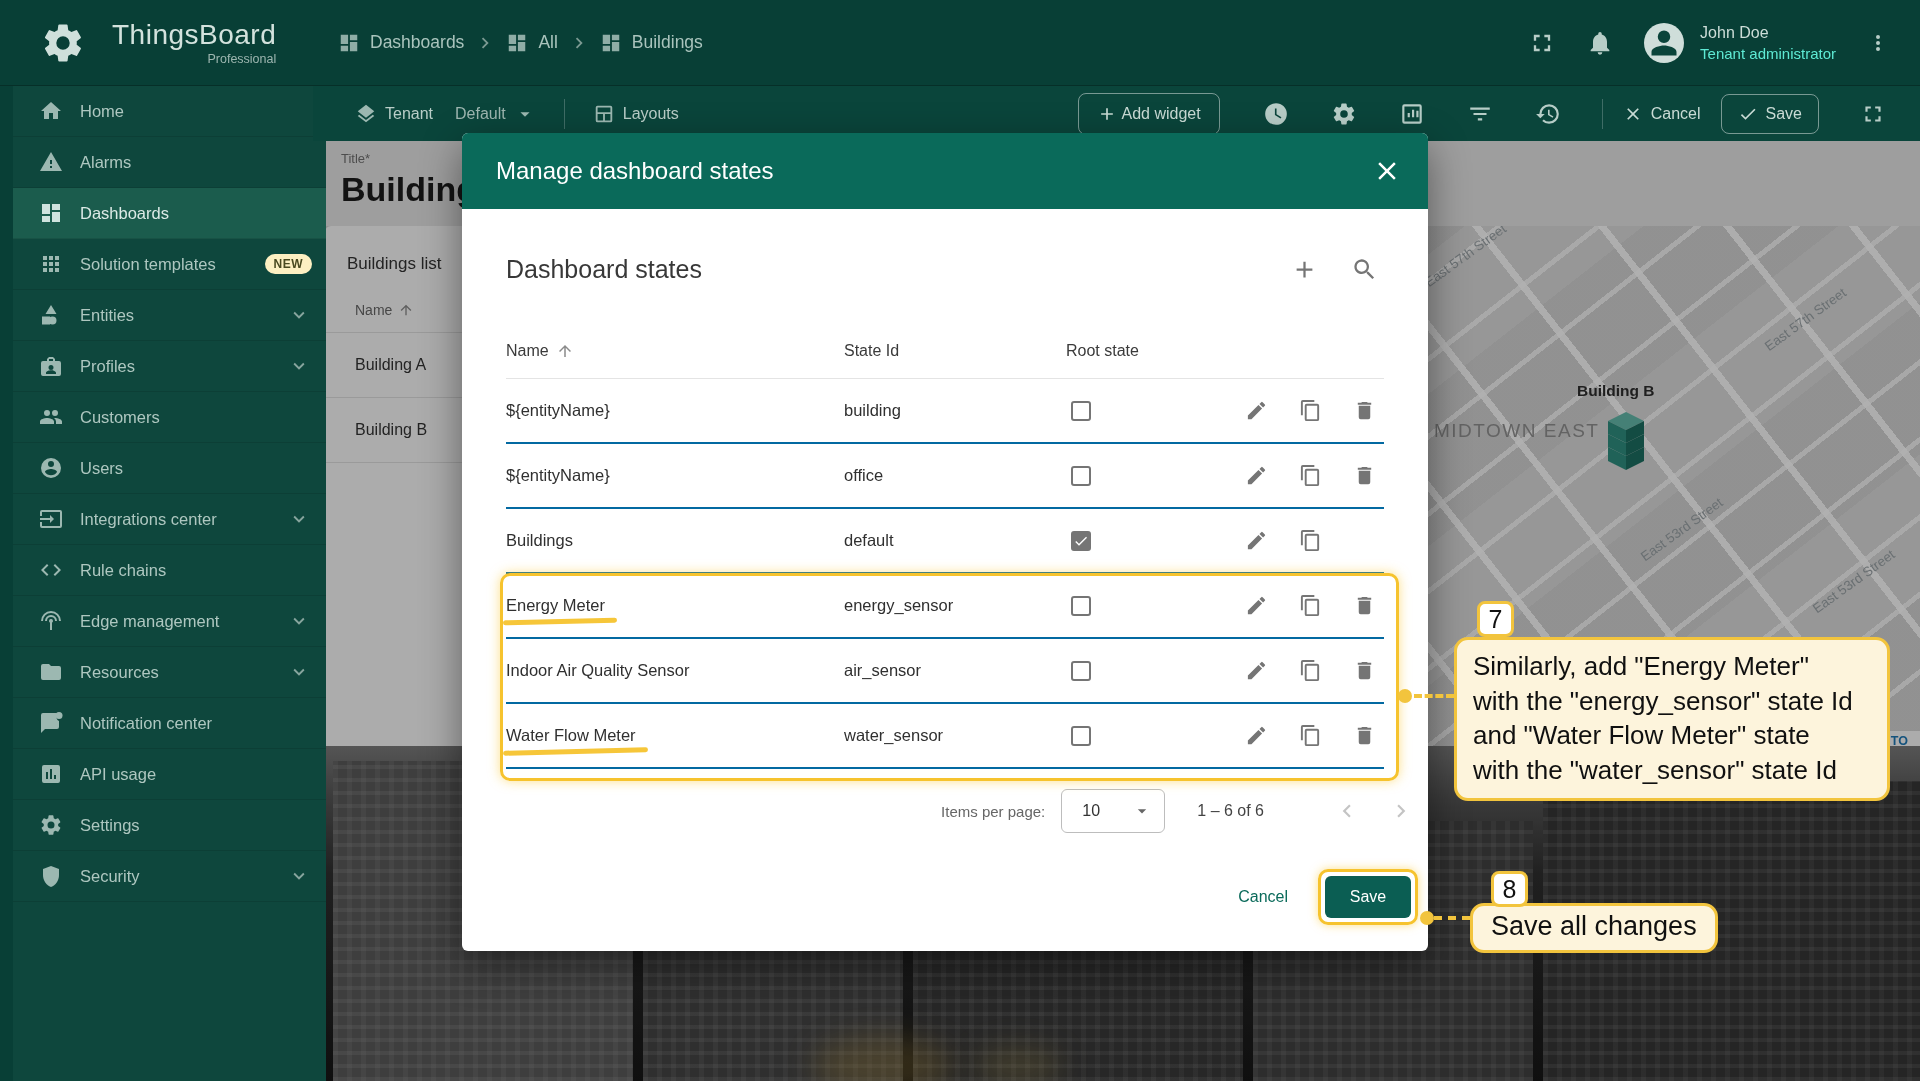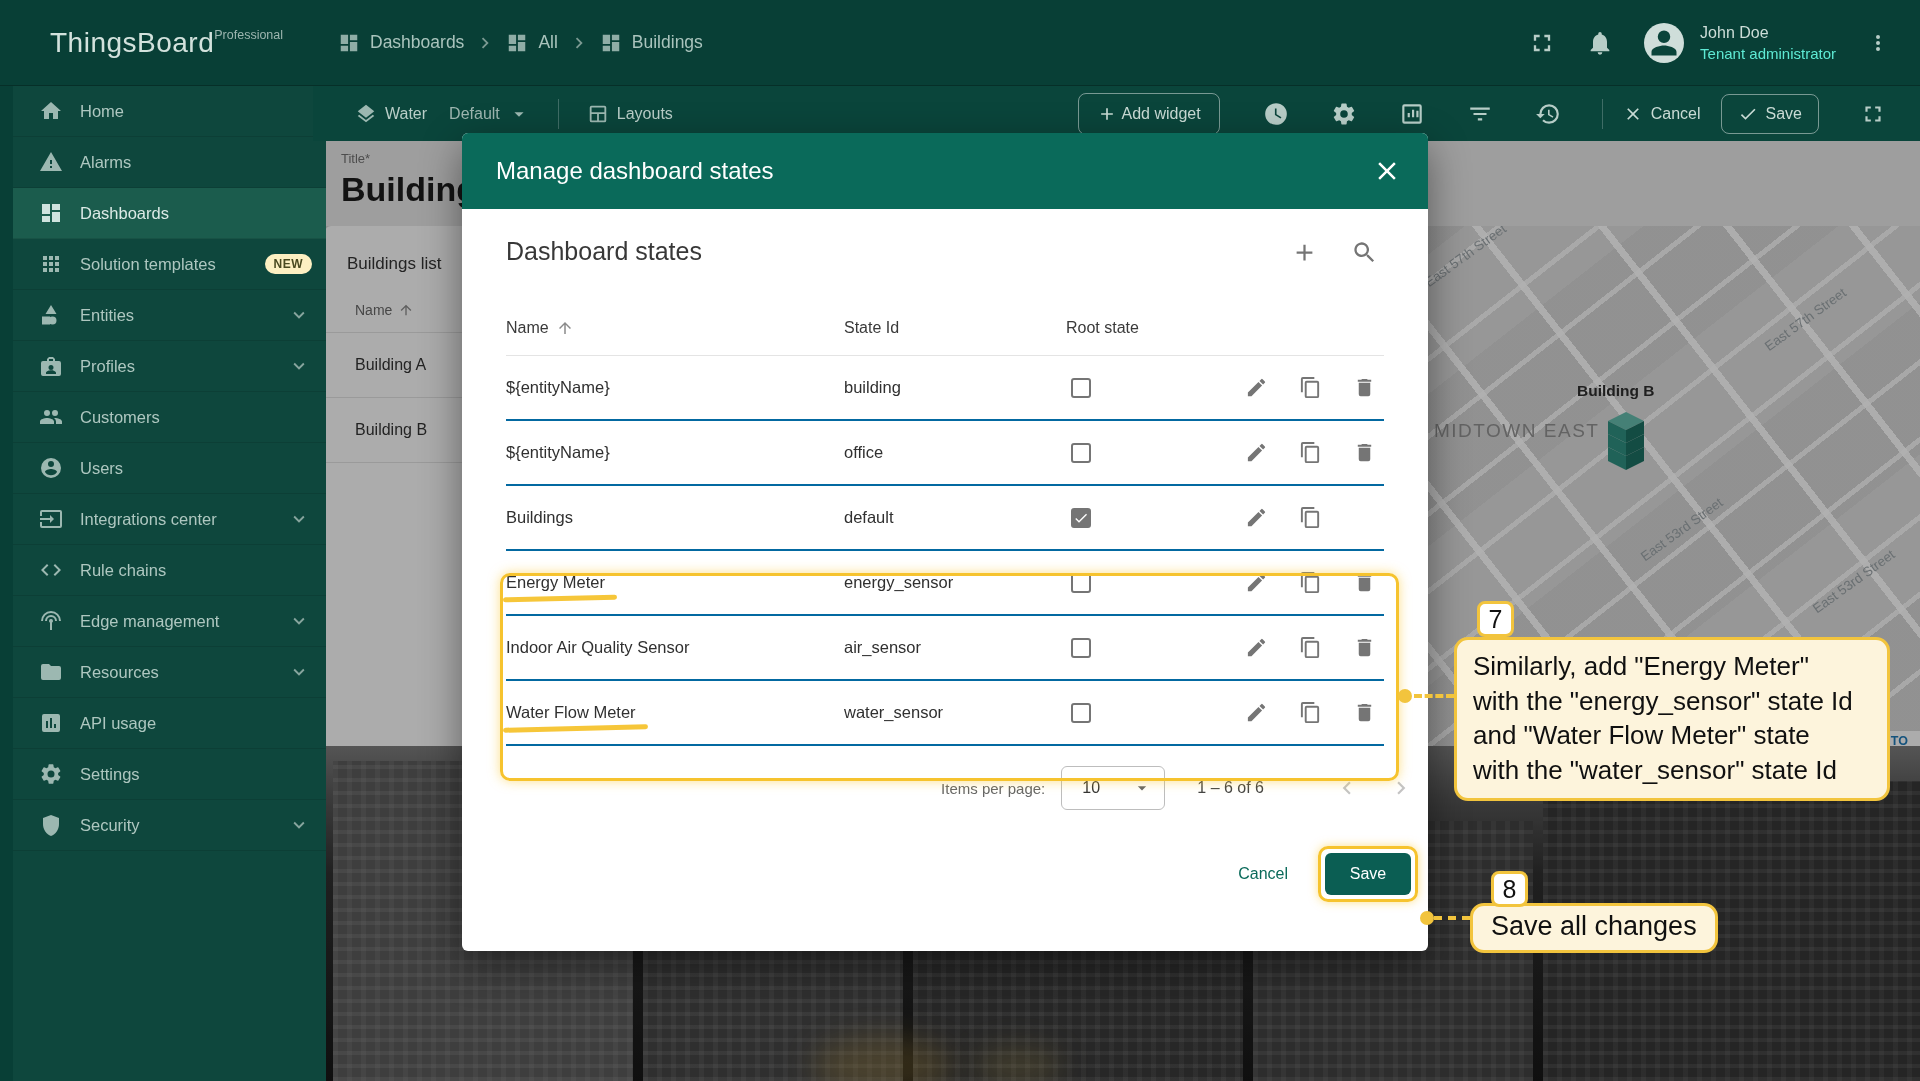--- a/index.html
+++ b/index.html
@@ -11,21 +11,21 @@
   body{font-family:"Liberation Sans",sans-serif;background:#111}
   .screen{position:relative;width:1920px;height:1081px;overflow:hidden;background:var(--topbar-bg)}
   .icon{display:inline-flex;align-items:center;justify-content:center}
   .icon svg{width:100%;height:100%}
   button{font-family:inherit;background:none;border:none;cursor:pointer}
 
   
   .topbar{position:absolute;left:0;top:0;width:1920px;height:86px;background:var(--topbar-bg);display:flex;align-items:center;z-index:3;border-bottom:1px solid rgba(0,0,0,.25)}
   .logo{display:flex;align-items:center;margin-left:40px;width:240px}
   .logo-icon{width:46px;height:46px;color:#cfe0db}
-  .logo-text{display:flex;flex-direction:row;margin-left:10px}
+  .logo-text{display:flex;flex-direction:column;align-items:flex-end;margin-left:26px}
   .logo-title{font-size:28px;font-weight:500;color:#d3e2dd;letter-spacing:.5px}
   .logo-sub{font-size:12.5px;color:#9db6b0;margin-top:1px}
   .crumbs{display:flex;align-items:center;margin-left:58px;gap:10px}
   .crumb{display:flex;align-items:center;gap:10px;color:#aac4bd;font-size:17.5px}
   .crumb .icon{width:22px;height:22px;color:#8fada6}
   .crumb-sep{width:22px;height:22px;color:#7b9992}
   .topbar-right{margin-left:auto;display:flex;align-items:center;margin-right:30px;gap:30px}
   .tb-iconbtn{width:28px;height:28px;color:#b7cdc7}
   .avatar{width:40px;height:40px;border-radius:50%;background:#cfdeda;color:#0a443a;display:flex;align-items:center;justify-content:center}
   .avatar .icon{width:30px;height:30px}
@@ -98,21 +98,21 @@
   .g1{left:500px;top:290px;width:140px;height:60px;background:rgba(201,162,63,.28)}
   .g2{left:660px;top:300px;width:90px;height:40px;background:rgba(214,186,92,.22)}
   .dim{position:absolute;inset:0;background:rgba(0,0,0,.30);z-index:4}
 
   
   .modal{position:absolute;left:462px;top:133px;width:966px;height:818px;background:#fff;border-radius:6px;box-shadow:0 14px 40px rgba(0,0,0,.45);z-index:10;overflow:hidden}
   .modal-header{height:76px;background:var(--accent);display:flex;align-items:center;padding:0 26px 0 34px}
   .modal-title{color:#fff;font-size:24px;font-weight:500}
   .modal-close{margin-left:auto;width:30px;height:30px;color:#fff}
   .modal-body{padding:0 44px}
-  .section-row{display:flex;align-items:flex-end;margin-top:17px;height:40px}
+  .section-row{display:flex;align-items:center;margin-top:40px;height:40px}
   .section-title{font-size:25px;color:#383838}
   .section-icons{margin-left:auto;display:flex;align-items:center;gap:33px;padding-right:6px}
   .mini-btn{width:27px;height:27px;color:var(--icon-gray)}
   .tgrid{display:grid;grid-template-columns:338px 222px 170px 1fr;align-items:center}
   .thead{margin-top:34px;height:56px;border-bottom:1px solid #e4e4e4;font-size:16px;font-weight:500;color:#3a3a3a}
   .th-name{display:flex;align-items:center;gap:7px}
   .sort-ic{width:18px;height:18px;color:#8a8a8a}
   .trow{height:65px;border-bottom:2px solid #0369a1;font-size:16.5px;color:#303030}
   .name-text{position:relative;display:inline-block}
   .name-text.underlined::after{content:"";position:absolute;left:-3px;right:-12px;bottom:-9px;height:5px;background:var(--highlight);border-radius:4px;transform:rotate(-1.4deg);opacity:.95}
@@ -379,20 +379,30 @@
         </span>
         <span class="side-label">Resources</span>
 
         <span class="icon side-chev">
           <svg viewBox="0 0 24 24" fill="currentColor" aria-hidden="true">
             <path d="M7.41 8.59L12 13.17l4.59-4.58L18 10l-6 6-6-6z"></path>
           </svg>
         </span>
       </div>
 
+      <div class="side-item">
+        <span class="icon side-icon">
+          <svg viewBox="0 0 24 24" fill="currentColor" aria-hidden="true">
+            <path d="M18 2H4a2 2 0 00-2 2v18l4-4h12a2 2 0 002-2V9.9A5.5 5.5 0 0118 2z"></path>
+            <path d="M20 1a3.5 3.5 0 110 7 3.5 3.5 0 010-7z"></path>
+          </svg>
+        </span>
+        <span class="side-label">Notification center</span>
+
+      </div>
 
       <div class="side-item">
         <span class="icon side-icon">
           <svg viewBox="0 0 24 24" fill="currentColor" aria-hidden="true">
             <path d="M19 3H5a2 2 0 00-2 2v14a2 2 0 002 2h14a2 2 0 002-2V5a2 2 0 00-2-2zM9 17H7v-7h2v7zm4 0h-2V7h2v10zm4 0h-2v-4h2v4z"></path>
           </svg>
         </span>
         <span class="side-label">API usage</span>
 
       </div>
@@ -425,21 +435,21 @@
 
   </nav>
 
   <div class="toolbar">
     <div class="tbl-left">
       <span class="icon">
           <svg viewBox="0 0 24 24" fill="currentColor" aria-hidden="true">
             <path d="M11.99 18.54l-7.37-5.73L3 14.07l9 7 9-7-1.63-1.27-7.38 5.74zM12 16l7.36-5.73L21 9l-9-7-9 7 1.63 1.27L12 16z"></path>
           </svg>
         </span>
-      <span class="tbl-text">Water</span>
+      <span class="tbl-text">Tenant</span>
       <span class="tbl-dim">Default</span>
       <span class="icon caret">
           <svg viewBox="0 0 24 24" fill="currentColor" aria-hidden="true">
             <path d="M7 10l5 5 5-5z"></path>
           </svg>
         </span>
       <span class="v-div"></span>
       <span class="icon">
           <svg viewBox="0 0 24 24" fill="currentColor" aria-hidden="true">
             <path d="M3 5v14a2 2 0 002 2h14a2 2 0 002-2V5a2 2 0 00-2-2H5a2 2 0 00-2 2zm8 14H5v-7h6v7zm8 0h-6v-7h6v7zm0-9H5V5h14v5z"></path>

